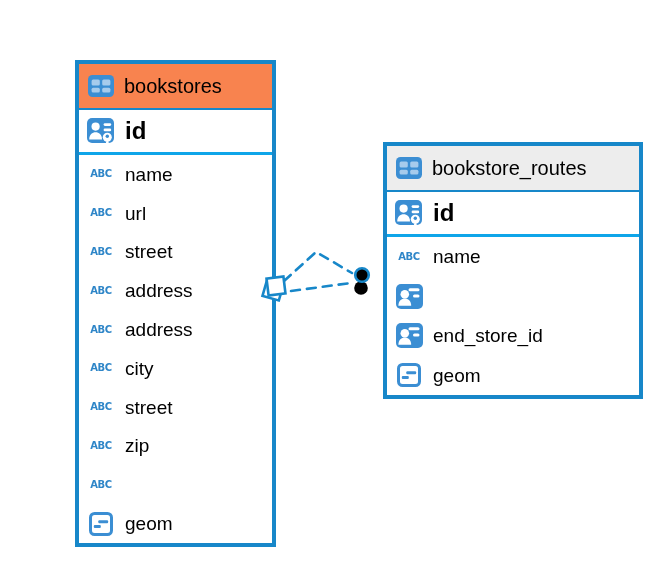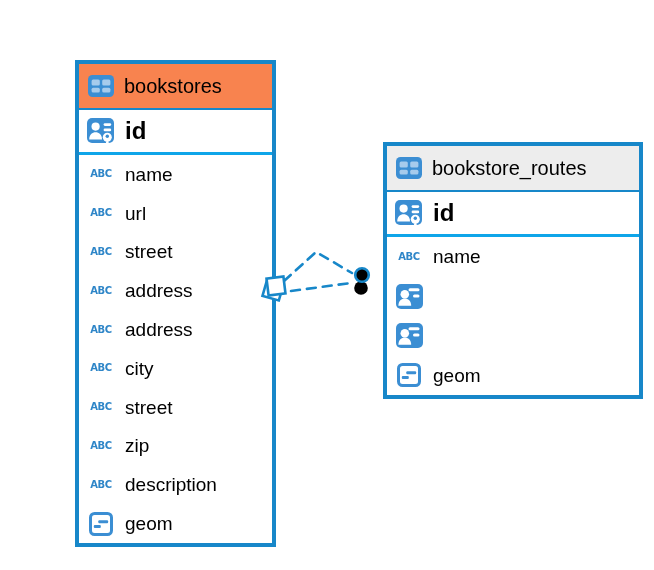--- a/index.html
+++ b/index.html
@@ -140,21 +140,20 @@
       <div class="col-row">
         <span class="icon-slot">
             <span class="abc">ABC</span>
           </span>
         <span>zip</span>
       </div>
       <div class="col-row">
         <span class="icon-slot">
             <span class="abc">ABC</span>
           </span>
-        <span>description</span>
       </div>
       <div class="col-row">
         <span class="icon-slot">
           <svg class="geomicon">
               <use href="#icon-geom"></use>
             </svg>
         </span>
         <span>geom</span>
       </div>
     </div>
@@ -190,20 +189,21 @@
               <use href="#icon-card"></use>
             </svg>
         </span>
       </div>
       <div class="col-row col-row-r">
         <span class="icon-slot">
           <svg class="cardicon">
               <use href="#icon-card"></use>
             </svg>
         </span>
+        <span>end_store_id</span>
       </div>
       <div class="col-row col-row-r">
         <span class="icon-slot">
           <svg class="geomicon">
               <use href="#icon-geom"></use>
             </svg>
         </span>
         <span>geom</span>
       </div>
     </div>

